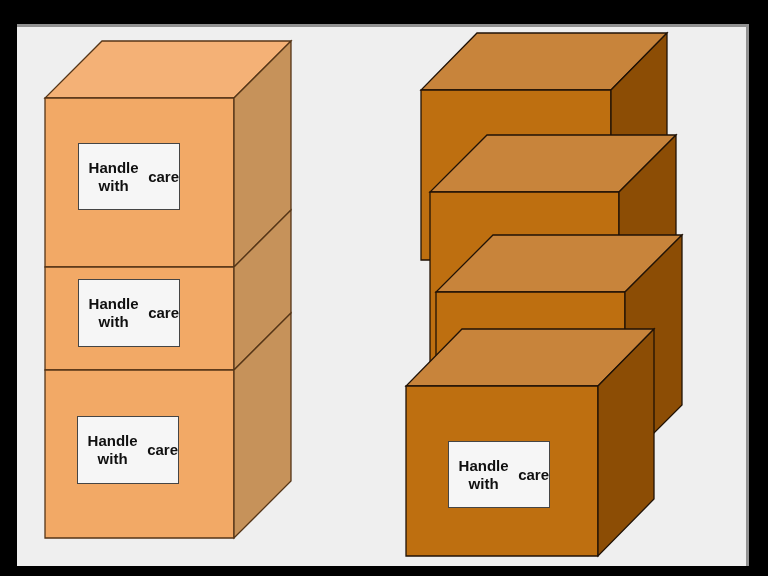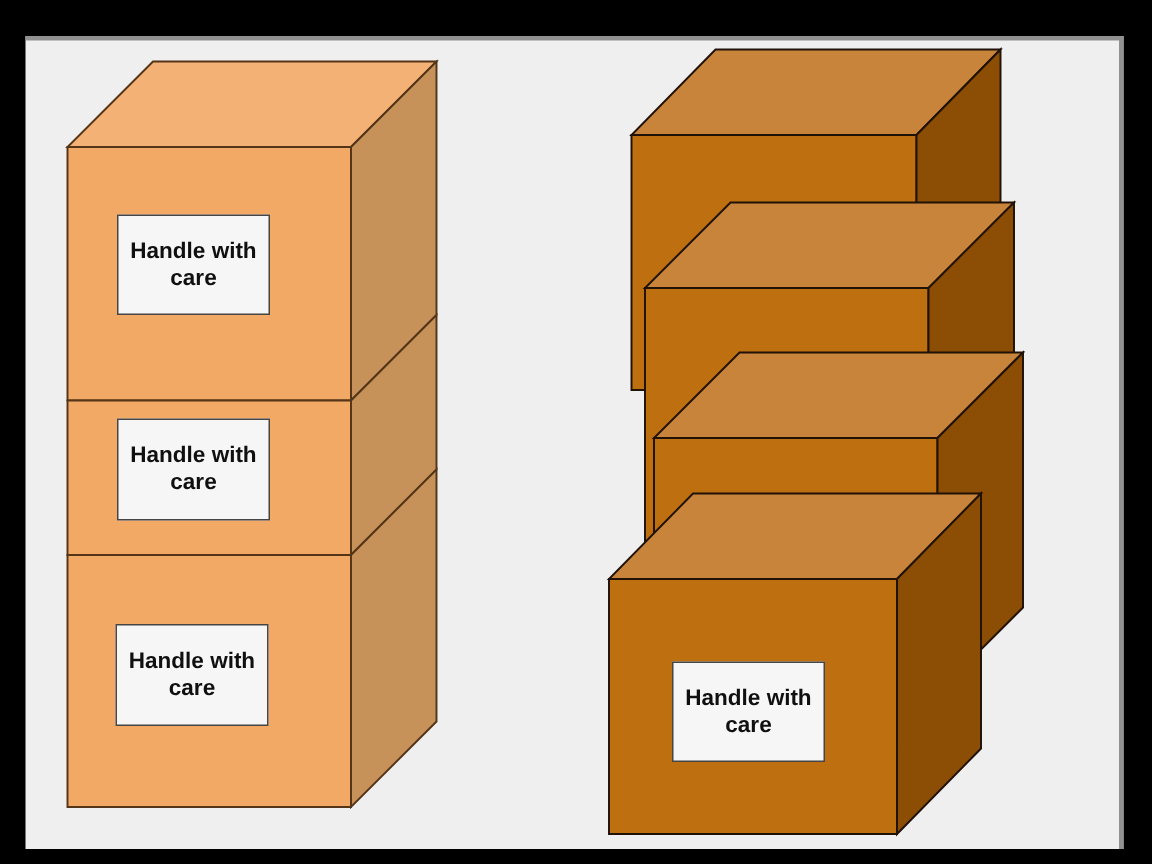--- a/index.html
+++ b/index.html
@@ -27,21 +27,21 @@
   .scene-svg polygon{
     stroke-width:1.3px;
   }
   .care-label{
     position:absolute;
     width:102px;height:67px;
     background:#F6F6F6;
     border:1px solid #454545;
     box-sizing:border-box;
     display:flex;
-    flex-direction:column;
+    flex-direction:row;
     align-items:center;
     justify-content:center;
     color:#101010;
     font-size:15px;
     font-weight:bold;
     line-height:18px;
     text-align:center;
   }
   .lbl-1{left:78px;top:143px;}
   .lbl-2{left:78px;top:279px;height:68px;}

